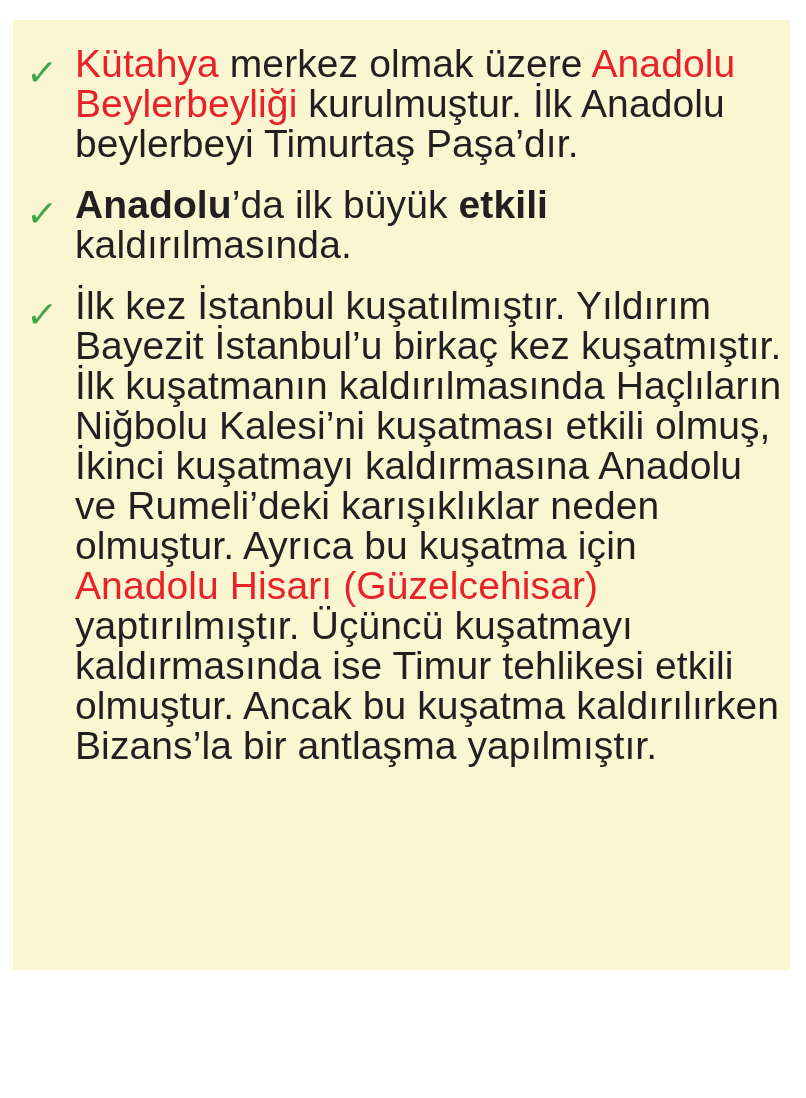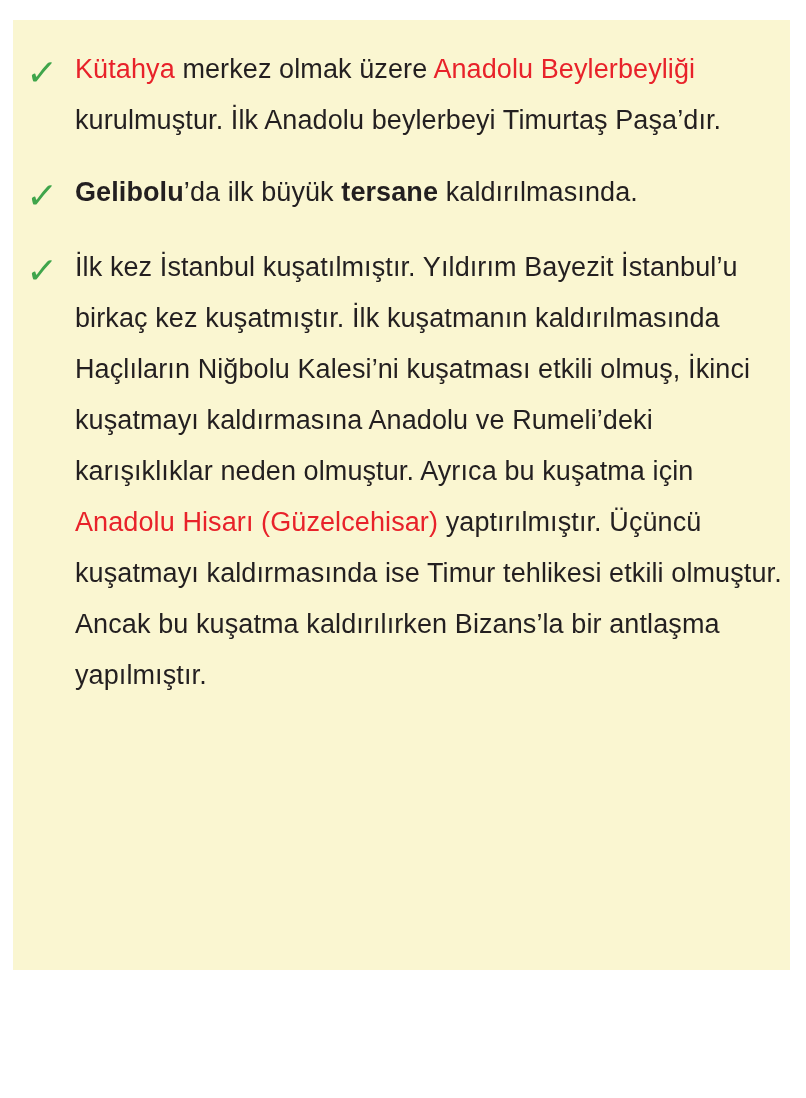--- a/index.html
+++ b/index.html
@@ -44,43 +44,43 @@
     font-size: 36px;
     line-height: 51px;
     font-weight: bold;
     color: var(--green);
     transform: skewX(-6deg);
     user-select: none;
   }
 
   .text {
     width: 712px;
-    font-size: 27px;
-    line-height: 51px;
+    font-size: 39px;
+    line-height: 40px;
     color: var(--ink);
     letter-spacing: 0.1px;
   }
 
   .text .run-red { color: var(--red); }
   .text .run-bold { font-weight: bold; }
 </style>
 </head>
 <body>
 
 <div class="page">
   <div class="panel">
 
     <div class="item">
       <span class="check">✓</span>
       <p class="text"><span class="run-red">Kütahya</span><span> merkez olmak üzere </span><span class="run-red">Anadolu Beylerbeyliği</span><span> kurulmuştur. İlk Anadolu beylerbeyi Timurtaş Paşa’dır.</span></p>
     </div>
 
     <div class="item">
       <span class="check">✓</span>
-      <p class="text"><span class="run-bold">Gelibolu</span><span>’da ilk büyük </span><span class="run-bold">tersane</span><span> kaldırılmasında.</span></p>
+      <p class="text"><span class="run-bold">Anadolu</span><span>’da ilk büyük </span><span class="run-bold">etkili</span><span> kaldırılmasında.</span></p>
     </div>
 
     <div class="item">
       <span class="check">✓</span>
       <p class="text"><span>İlk kez İstanbul kuşatılmıştır. Yıldırım Bayezit İstanbul’u birkaç kez kuşatmıştır. İlk kuşatmanın kaldırılmasında Haçlıların Niğbolu Kalesi’ni kuşatması etkili olmuş, İkinci kuşatmayı kaldırmasına Anadolu ve Rumeli’deki karışıklıklar neden olmuştur. Ayrıca bu kuşatma için </span><span class="run-red">Anadolu Hisarı (Güzelcehisar)</span><span> yaptırılmıştır. Üçüncü kuşatmayı kaldırmasında ise Timur tehlikesi etkili olmuştur. Ancak bu kuşatma kaldırılırken Bizans’la bir antlaşma yapılmıştır.</span></p>
     </div>
 
   </div>
 </div>
 

